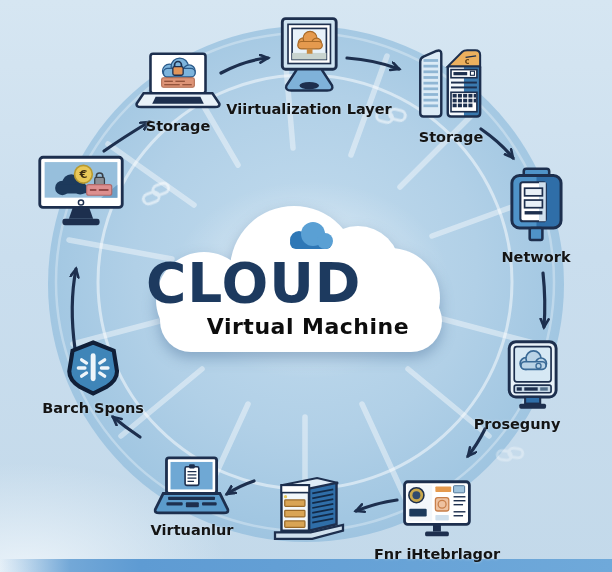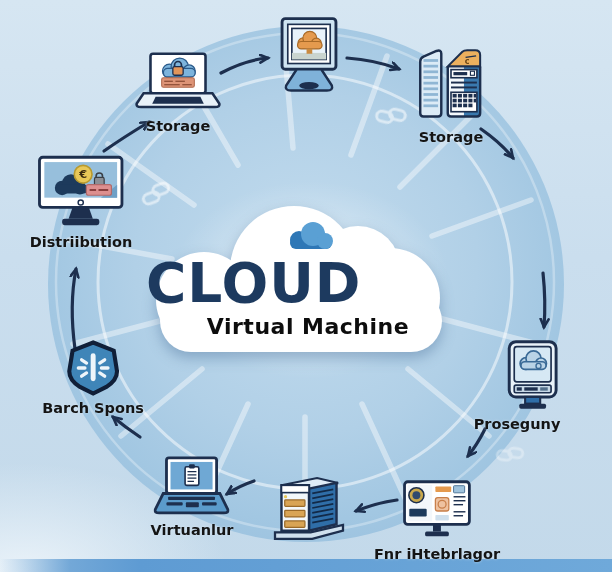--- a/index.html
+++ b/index.html
@@ -147,20 +147,21 @@
       <g stroke="#a86a28" stroke-width="1.5" fill="#e59a4e">
         <circle cx="38" cy="32" r="6.5"></circle>
           <circle cx="46" cy="26" r="8.5"></circle>
           <circle cx="54" cy="32" r="6"></circle>
         <rect x="31" y="30" width="30" height="9" rx="4.5"></rect>
       </g>
       <rect x="42" y="39" width="7" height="6" fill="#c98a40"></rect>
       <path d="M30,64 L60,64 L73,84 Q75,90 67,90 L23,90 Q15,90 17,84 Z" fill="#7fb2d9" stroke="#1d2f4e" stroke-width="3"></path>
       <ellipse cx="45" cy="84" rx="12" ry="4.5" fill="#1d2f4e"></ellipse>
     </svg>
+    <span class="label">Viirtualization Layer</span>
   </div>
 
   <div class="node" style="left:451px;top:45px;">
     <svg width="68" height="80" viewBox="0 0 84 98">
       <path d="M4,20 Q4,16 8,14 L24,7 Q30,5 30,10 L30,84 Q30,88 26,88 L8,88 Q4,88 4,84 Z" fill="#dcebf6" stroke="#1d2f4e" stroke-width="3"></path>
       <g fill="#8fb6d4">
         <rect x="8" y="17" width="18" height="3.4"></rect>
           <rect x="8" y="24" width="18" height="3.4"></rect>
         <rect x="8" y="31" width="18" height="3.4"></rect>
           <rect x="8" y="38" width="18" height="3.4"></rect>
@@ -195,20 +196,35 @@
           <rect x="70" y="66" width="3" height="4.5"></rect>
         <rect x="44" y="72" width="5" height="4.5"></rect>
           <rect x="50.5" y="72" width="5" height="4.5"></rect>
           <rect x="57" y="72" width="5" height="4.5"></rect>
           <rect x="63.5" y="72" width="5" height="4.5"></rect>
       </g>
     </svg>
     <span class="label">Storage</span>
   </div>
 
+  <div class="node" style="left:536px;top:167px;">
+    <svg width="60" height="78" viewBox="0 0 70 92">
+      <rect x="20" y="2" width="30" height="12" rx="3" fill="#4f93c8" stroke="#1d2f4e" stroke-width="3"></rect>
+      <rect x="6" y="10" width="58" height="62" rx="9" fill="#4f93c8" stroke="none"></rect>
+      <path d="M35,10 L58,10 Q64,10 64,19 L64,63 Q64,72 58,72 L35,72 Z" fill="#2f6ea8"></path>
+      <rect x="6" y="10" width="58" height="62" rx="9" fill="none" stroke="#1d2f4e" stroke-width="3.5"></rect>
+      <rect x="16" y="18" width="30" height="46" rx="3" fill="#ffffff" stroke="#1d2f4e" stroke-width="2.5"></rect>
+      <rect x="38" y="18" width="8" height="46" fill="#cfe0ee"></rect>
+      <rect x="21" y="25" width="21" height="9" fill="#e8f0f7" stroke="#1d2f4e" stroke-width="2"></rect>
+      <rect x="21" y="39" width="21" height="9" fill="#e8f0f7" stroke="#1d2f4e" stroke-width="2"></rect>
+      <rect x="21" y="52" width="21" height="4" fill="#1d2f4e"></rect>
+      <rect x="27" y="72" width="15" height="14" rx="2" fill="#4f93c8" stroke="#1d2f4e" stroke-width="3"></rect>
+    </svg>
+    <span class="label">Network</span>
+  </div>
 
   <div class="node" style="left:517px;top:340px;align-items:flex-end;">
     <svg width="56" height="72" viewBox="0 0 66 86">
       <rect x="5" y="2" width="56" height="66" rx="8" fill="#e9f2f9" stroke="#1d2f4e" stroke-width="3.5"></rect>
       <rect x="11" y="8" width="44" height="42" rx="3" fill="#d6e8f4" stroke="#1d2f4e" stroke-width="2"></rect>
       <g stroke="#3a6a96" stroke-width="2" fill="#b9d3e6">
         <circle cx="25" cy="28" r="7"></circle>
           <circle cx="34" cy="22" r="9"></circle>
           <circle cx="43" cy="28" r="6.5"></circle>
         <rect x="19" y="26" width="30" height="9" rx="4.5"></rect>
@@ -328,16 +344,15 @@
       <rect x="76" y="29" width="12" height="10" rx="2" fill="#8a8f96" stroke="#3a3f46" stroke-width="1.5"></rect>
       <rect x="66" y="38" width="31" height="13" rx="2.5" fill="#dd8f8f" stroke="#b06a6a" stroke-width="1.5"></rect>
       <g stroke="#6e2424" stroke-width="1.6">
         <line x1="70" y1="44.5" x2="78" y2="44.5"></line>
           <line x1="81" y1="44.5" x2="93" y2="44.5"></line>
       </g>
       <circle cx="59" cy="60" r="3.2" fill="#ffffff" stroke="#1d2f4e" stroke-width="1.8"></circle>
       <path d="M49,66 L69,66 L74,80 L44,80 Z" fill="#1d2f4e"></path>
       <rect x="36" y="80" width="46" height="8" rx="3" fill="#1d2f4e"></rect>
     </svg>
-    <span class="label">Distriibution</span>
   </div>
 
 </div>
 
 </body></html>

